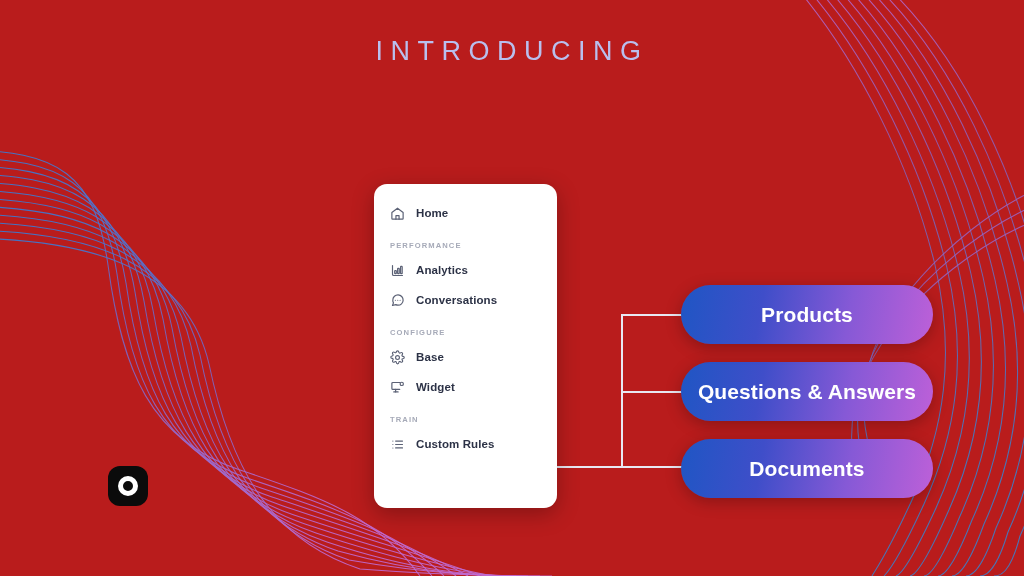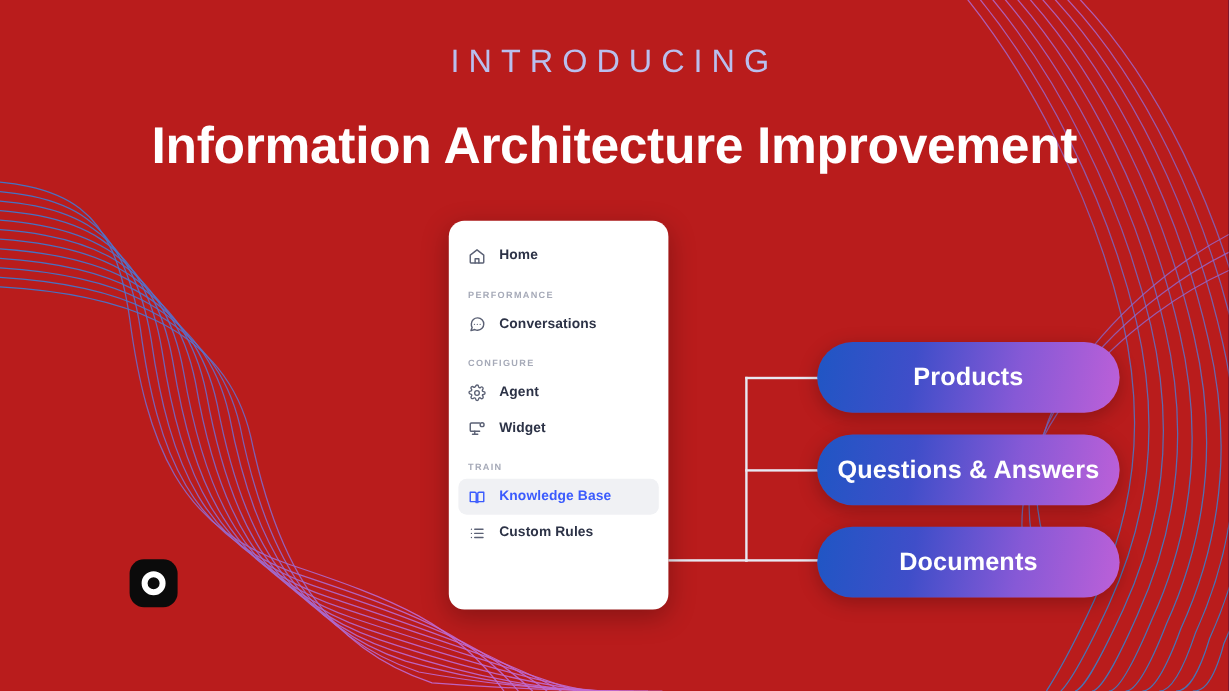--- a/index.html
+++ b/index.html
@@ -216,21 +216,20 @@
       <path d="M860,-20 C 944,60 996,184 1019,286 C 1040,376 1028,458 996,528 C 982,570 972,576 966,576"></path>
       <path d="M870,-20 C 956,60 1008,186 1031,289 C 1052,379 1040,462 1008,532 C 996,572 986,576 980,576"></path>
       <path d="M880,-20 C 968,60 1020,188 1043,292 C 1064,382 1052,466 1020,536 C 1010,574 1000,576 994,576"></path>
       <path d="M1060,180 C 1000,200 940,250 902,300 C 864,350 856,400 870,450"></path>
       <path d="M1060,196 C 996,216 934,266 896,316 C 858,366 850,416 864,466"></path>
       <path d="M1060,212 C 992,232 928,282 890,332 C 852,382 844,432 858,482"></path>
     </g>
   </svg>
 
   <div class="kicker">INTRODUCING</div>
-  <div class="headline">Information Architecture Improvement</div>
 
   <div class="connector" style="left:557px; top:466px; width:66px; height:2px;"></div>
 
   <div class="connector" style="left:621px; top:314px; width:2px; height:154px;"></div>
 
   <div class="connector" style="left:621px; top:314px; width:66px; height:2px;"></div>
 
   <div class="connector" style="left:621px; top:391px; width:66px; height:2px;"></div>
 
   <div class="connector" style="left:621px; top:466px; width:66px; height:2px;"></div>
@@ -240,60 +239,62 @@
     <div class="nav-item">
       <svg class="nav-icon" viewBox="0 0 24 24" fill="none" stroke="currentColor" stroke-width="1.9" stroke-linecap="round" stroke-linejoin="round">
         <path d="M3 10.5 12 3.5l9 7V20a1 1 0 0 1-1 1H4a1 1 0 0 1-1-1z"></path>
         <path d="M9.5 21v-5.5h5V21"></path>
       </svg>
       <span class="nav-label">Home</span>
     </div>
 
     <div class="section-label">PERFORMANCE</div>
 
+    <div class="nav-item">
+      <svg class="nav-icon" viewBox="0 0 24 24" fill="none" stroke="currentColor" stroke-width="1.9" stroke-linecap="round" stroke-linejoin="round">
+        <path d="M4 4v14a2 2 0 0 0 2 2h14"></path>
+        <rect x="7.5" y="12" width="2.6" height="5" rx="0.7"></rect>
+        <rect x="12.2" y="8.5" width="2.6" height="8.5" rx="0.7"></rect>
+        <rect x="16.9" y="5.5" width="2.6" height="11.5" rx="0.7"></rect>
+      </svg>
+      <span class="nav-label">Analytics</span>
+    </div>
 
     <div class="nav-item">
       <svg class="nav-icon" viewBox="0 0 24 24" fill="none" stroke="currentColor" stroke-width="1.9" stroke-linecap="round" stroke-linejoin="round">
         <path d="M21 11.5a8 8 0 0 1-8.5 7.96c-1.2-.06-2.3-.36-3.3-.86L4 20l1.5-4.2A7.7 7.7 0 0 1 4.5 11 8 8 0 0 1 21 11.5z"></path>
         <circle cx="8.6" cy="11.6" r="0.9" fill="currentColor" stroke="none"></circle>
         <circle cx="12.4" cy="11.6" r="0.9" fill="currentColor" stroke="none"></circle>
         <circle cx="16.2" cy="11.6" r="0.9" fill="currentColor" stroke="none"></circle>
       </svg>
       <span class="nav-label">Conversations</span>
     </div>
 
     <div class="section-label">CONFIGURE</div>
 
     <div class="nav-item">
       <svg class="nav-icon" viewBox="0 0 24 24" fill="none" stroke="currentColor" stroke-width="1.8" stroke-linecap="round" stroke-linejoin="round">
         <circle cx="12" cy="12" r="3.1"></circle>
         <path d="M19.3 14.3a1.6 1.6 0 0 0 .32 1.77l.06.06a1.95 1.95 0 1 1-2.76 2.76l-.06-.06a1.6 1.6 0 0 0-1.77-.32 1.6 1.6 0 0 0-.97 1.47v.17a1.95 1.95 0 1 1-3.9 0v-.09a1.6 1.6 0 0 0-1.05-1.47 1.6 1.6 0 0 0-1.77.32l-.06.06a1.95 1.95 0 1 1-2.76-2.76l.06-.06a1.6 1.6 0 0 0 .32-1.77 1.6 1.6 0 0 0-1.47-.97H3.3a1.95 1.95 0 1 1 0-3.9h.09a1.6 1.6 0 0 0 1.47-1.05 1.6 1.6 0 0 0-.32-1.77l-.06-.06a1.95 1.95 0 1 1 2.76-2.76l.06.06a1.6 1.6 0 0 0 1.77.32h.08a1.6 1.6 0 0 0 .97-1.47V3.3a1.95 1.95 0 1 1 3.9 0v.09a1.6 1.6 0 0 0 .97 1.47 1.6 1.6 0 0 0 1.77-.32l.06-.06a1.95 1.95 0 1 1 2.76 2.76l-.06.06a1.6 1.6 0 0 0-.32 1.77v.08a1.6 1.6 0 0 0 1.47.97h.17a1.95 1.95 0 1 1 0 3.9h-.09a1.6 1.6 0 0 0-1.47.97z"></path>
       </svg>
-      <span class="nav-label">Agent</span>
+      <span class="nav-label">Base</span>
     </div>
 
     <div class="nav-item">
       <svg class="nav-icon" viewBox="0 0 24 24" fill="none" stroke="currentColor" stroke-width="1.9" stroke-linecap="round" stroke-linejoin="round">
         <path d="M15.5 4H4.5A1.5 1.5 0 0 0 3 5.5v8A1.5 1.5 0 0 0 4.5 15h11"></path>
         <path d="M9 15v4"></path>
           <path d="M6 19h7"></path>
         <circle cx="18.8" cy="6.2" r="2.6"></circle>
       </svg>
       <span class="nav-label">Widget</span>
     </div>
 
     <div class="section-label">TRAIN</div>
 
-    <div class="nav-item active">
-      <svg class="nav-icon" viewBox="0 0 24 24" fill="none" stroke="currentColor" stroke-width="1.9" stroke-linecap="round" stroke-linejoin="round">
-        <path d="M3 5.2h6.2A1.8 1.8 0 0 1 11 7v12a1.4 1.4 0 0 0-1.4-1.4H3z"></path>
-        <path d="M21 5.2h-6.2A1.8 1.8 0 0 0 13 7v12a1.4 1.4 0 0 1 1.4-1.4H21z"></path>
-      </svg>
-      <span class="nav-label">Knowledge Base</span>
-    </div>
 
     <div class="nav-item">
       <svg class="nav-icon" viewBox="0 0 24 24" fill="none" stroke="currentColor" stroke-width="1.9" stroke-linecap="round" stroke-linejoin="round">
         <path d="M9 6.5h11"></path>
           <path d="M9 12h11"></path>
           <path d="M9 17.5h11"></path>
         <circle cx="4.6" cy="6.5" r="0.9" fill="currentColor" stroke="none"></circle>
         <circle cx="4.6" cy="12" r="0.9" fill="currentColor" stroke="none"></circle>
         <circle cx="4.6" cy="17.5" r="0.9" fill="currentColor" stroke="none"></circle>
       </svg>

